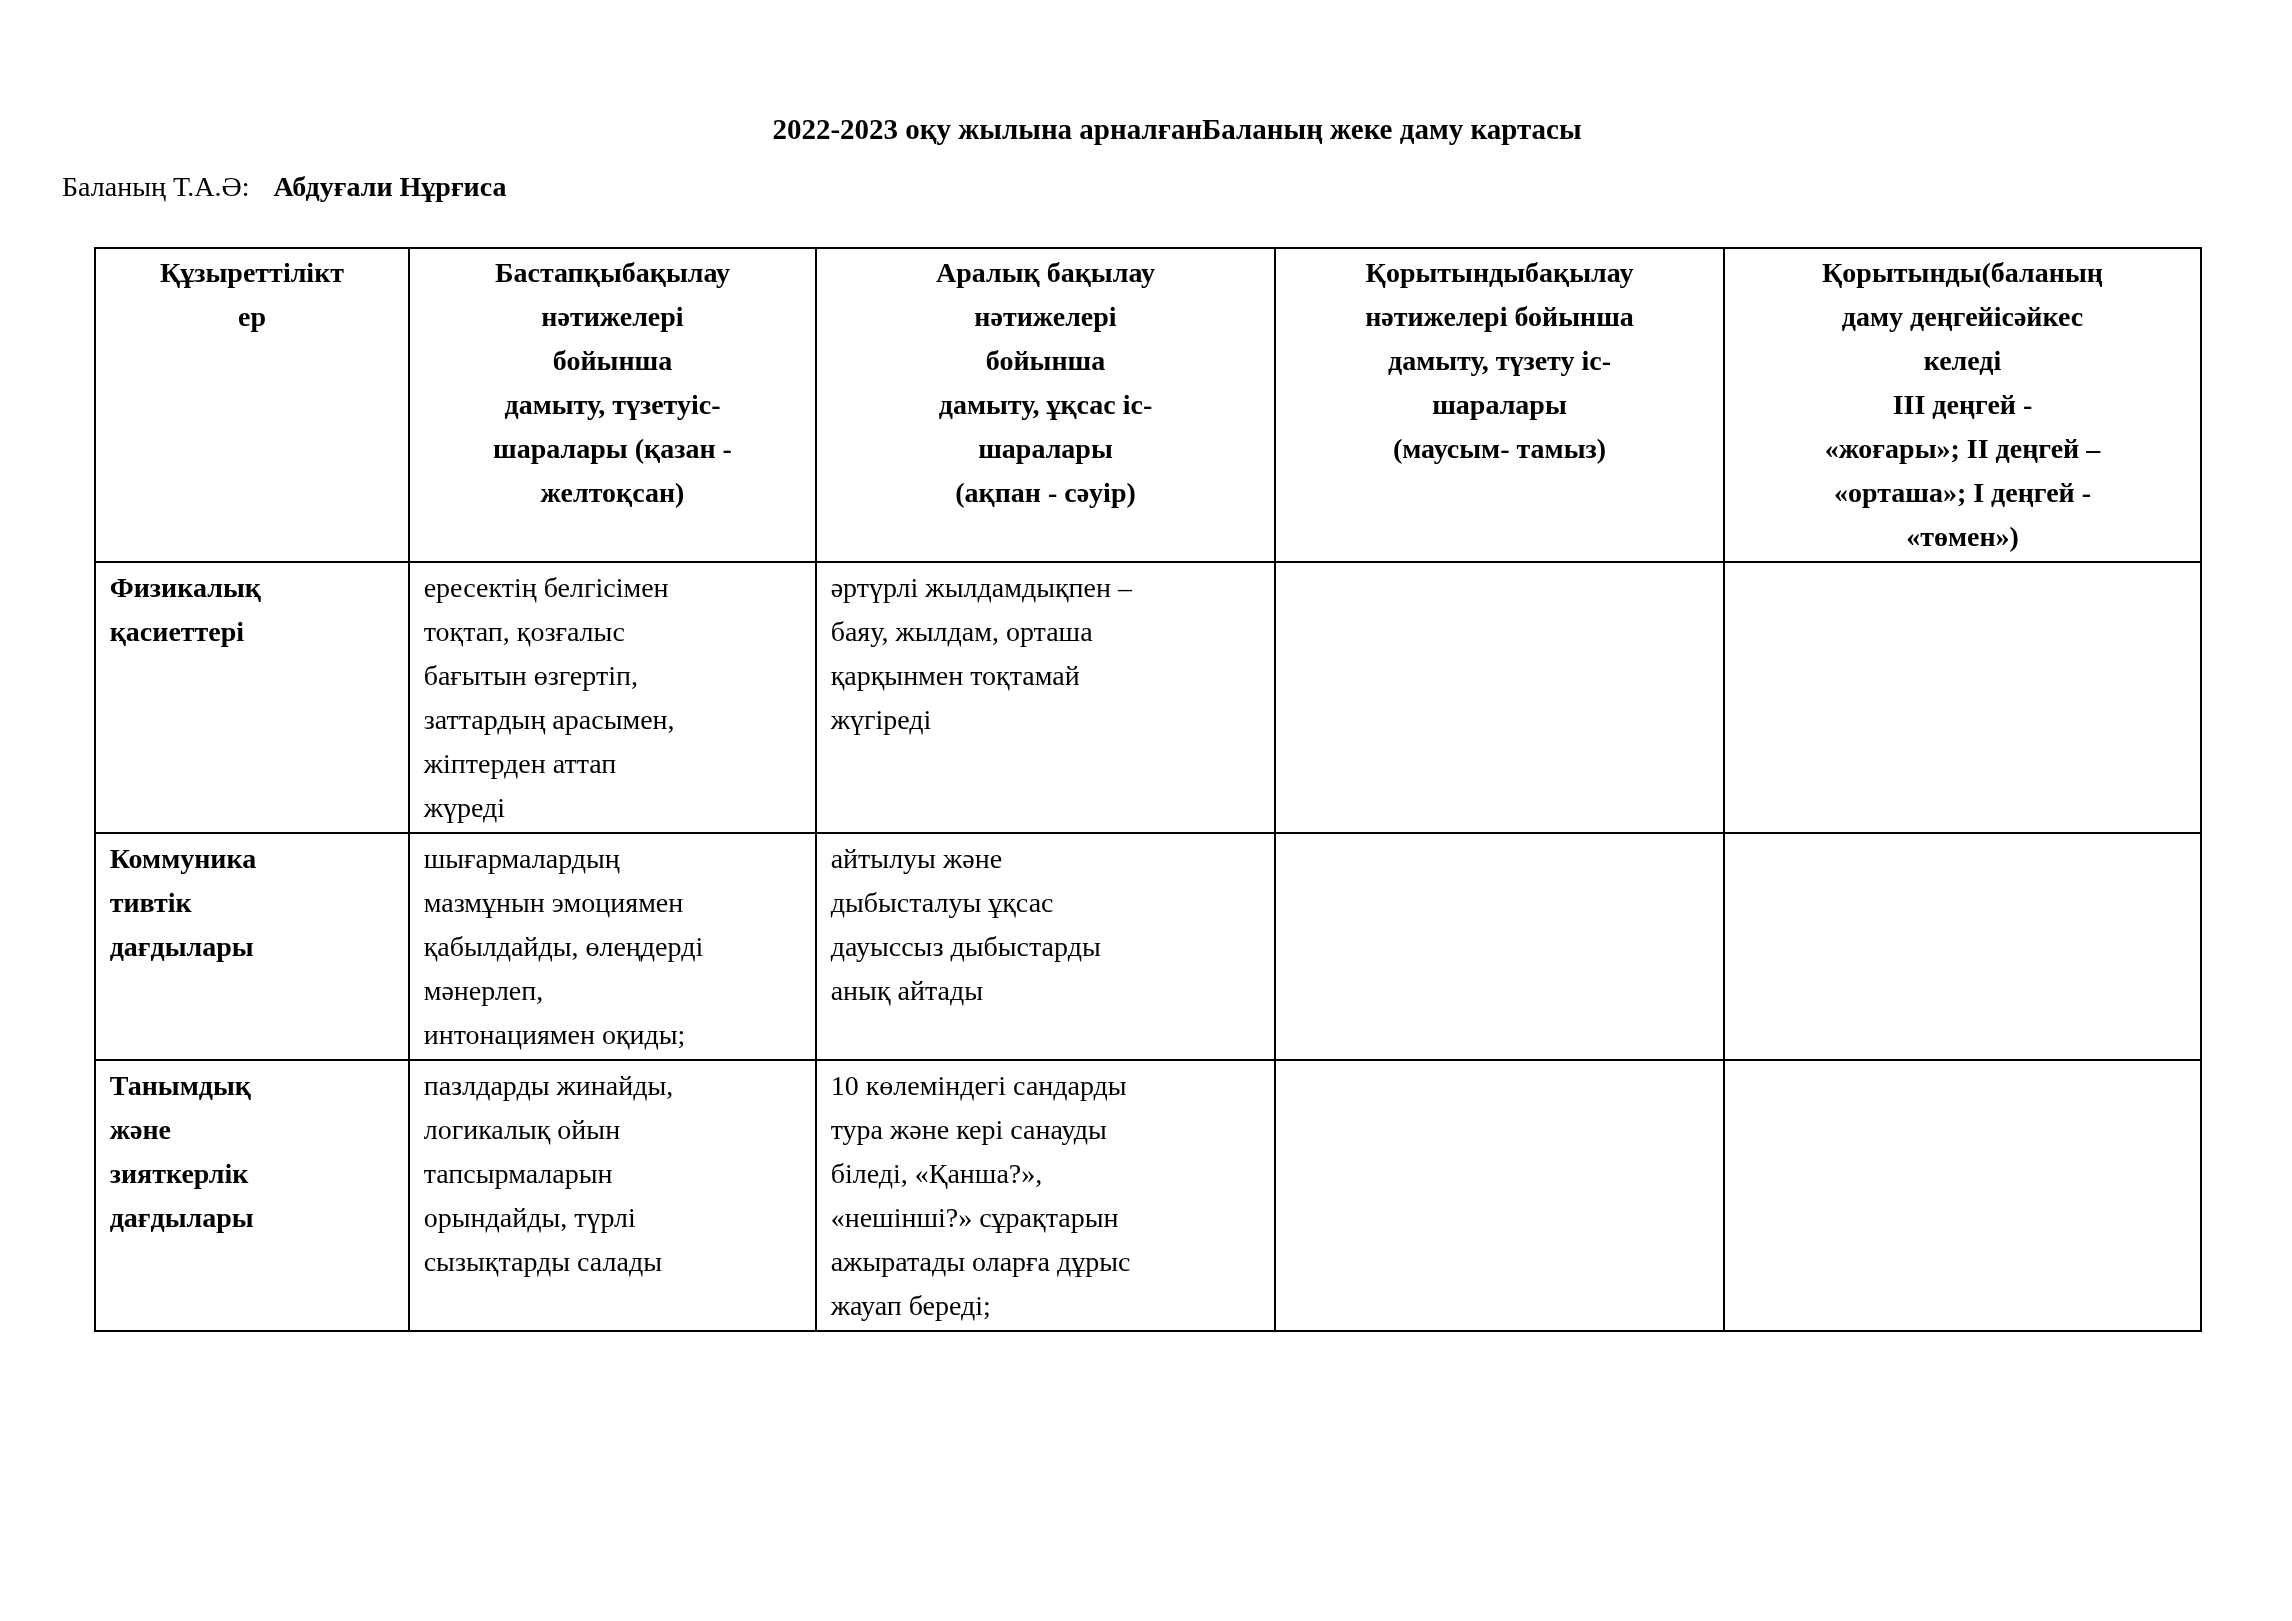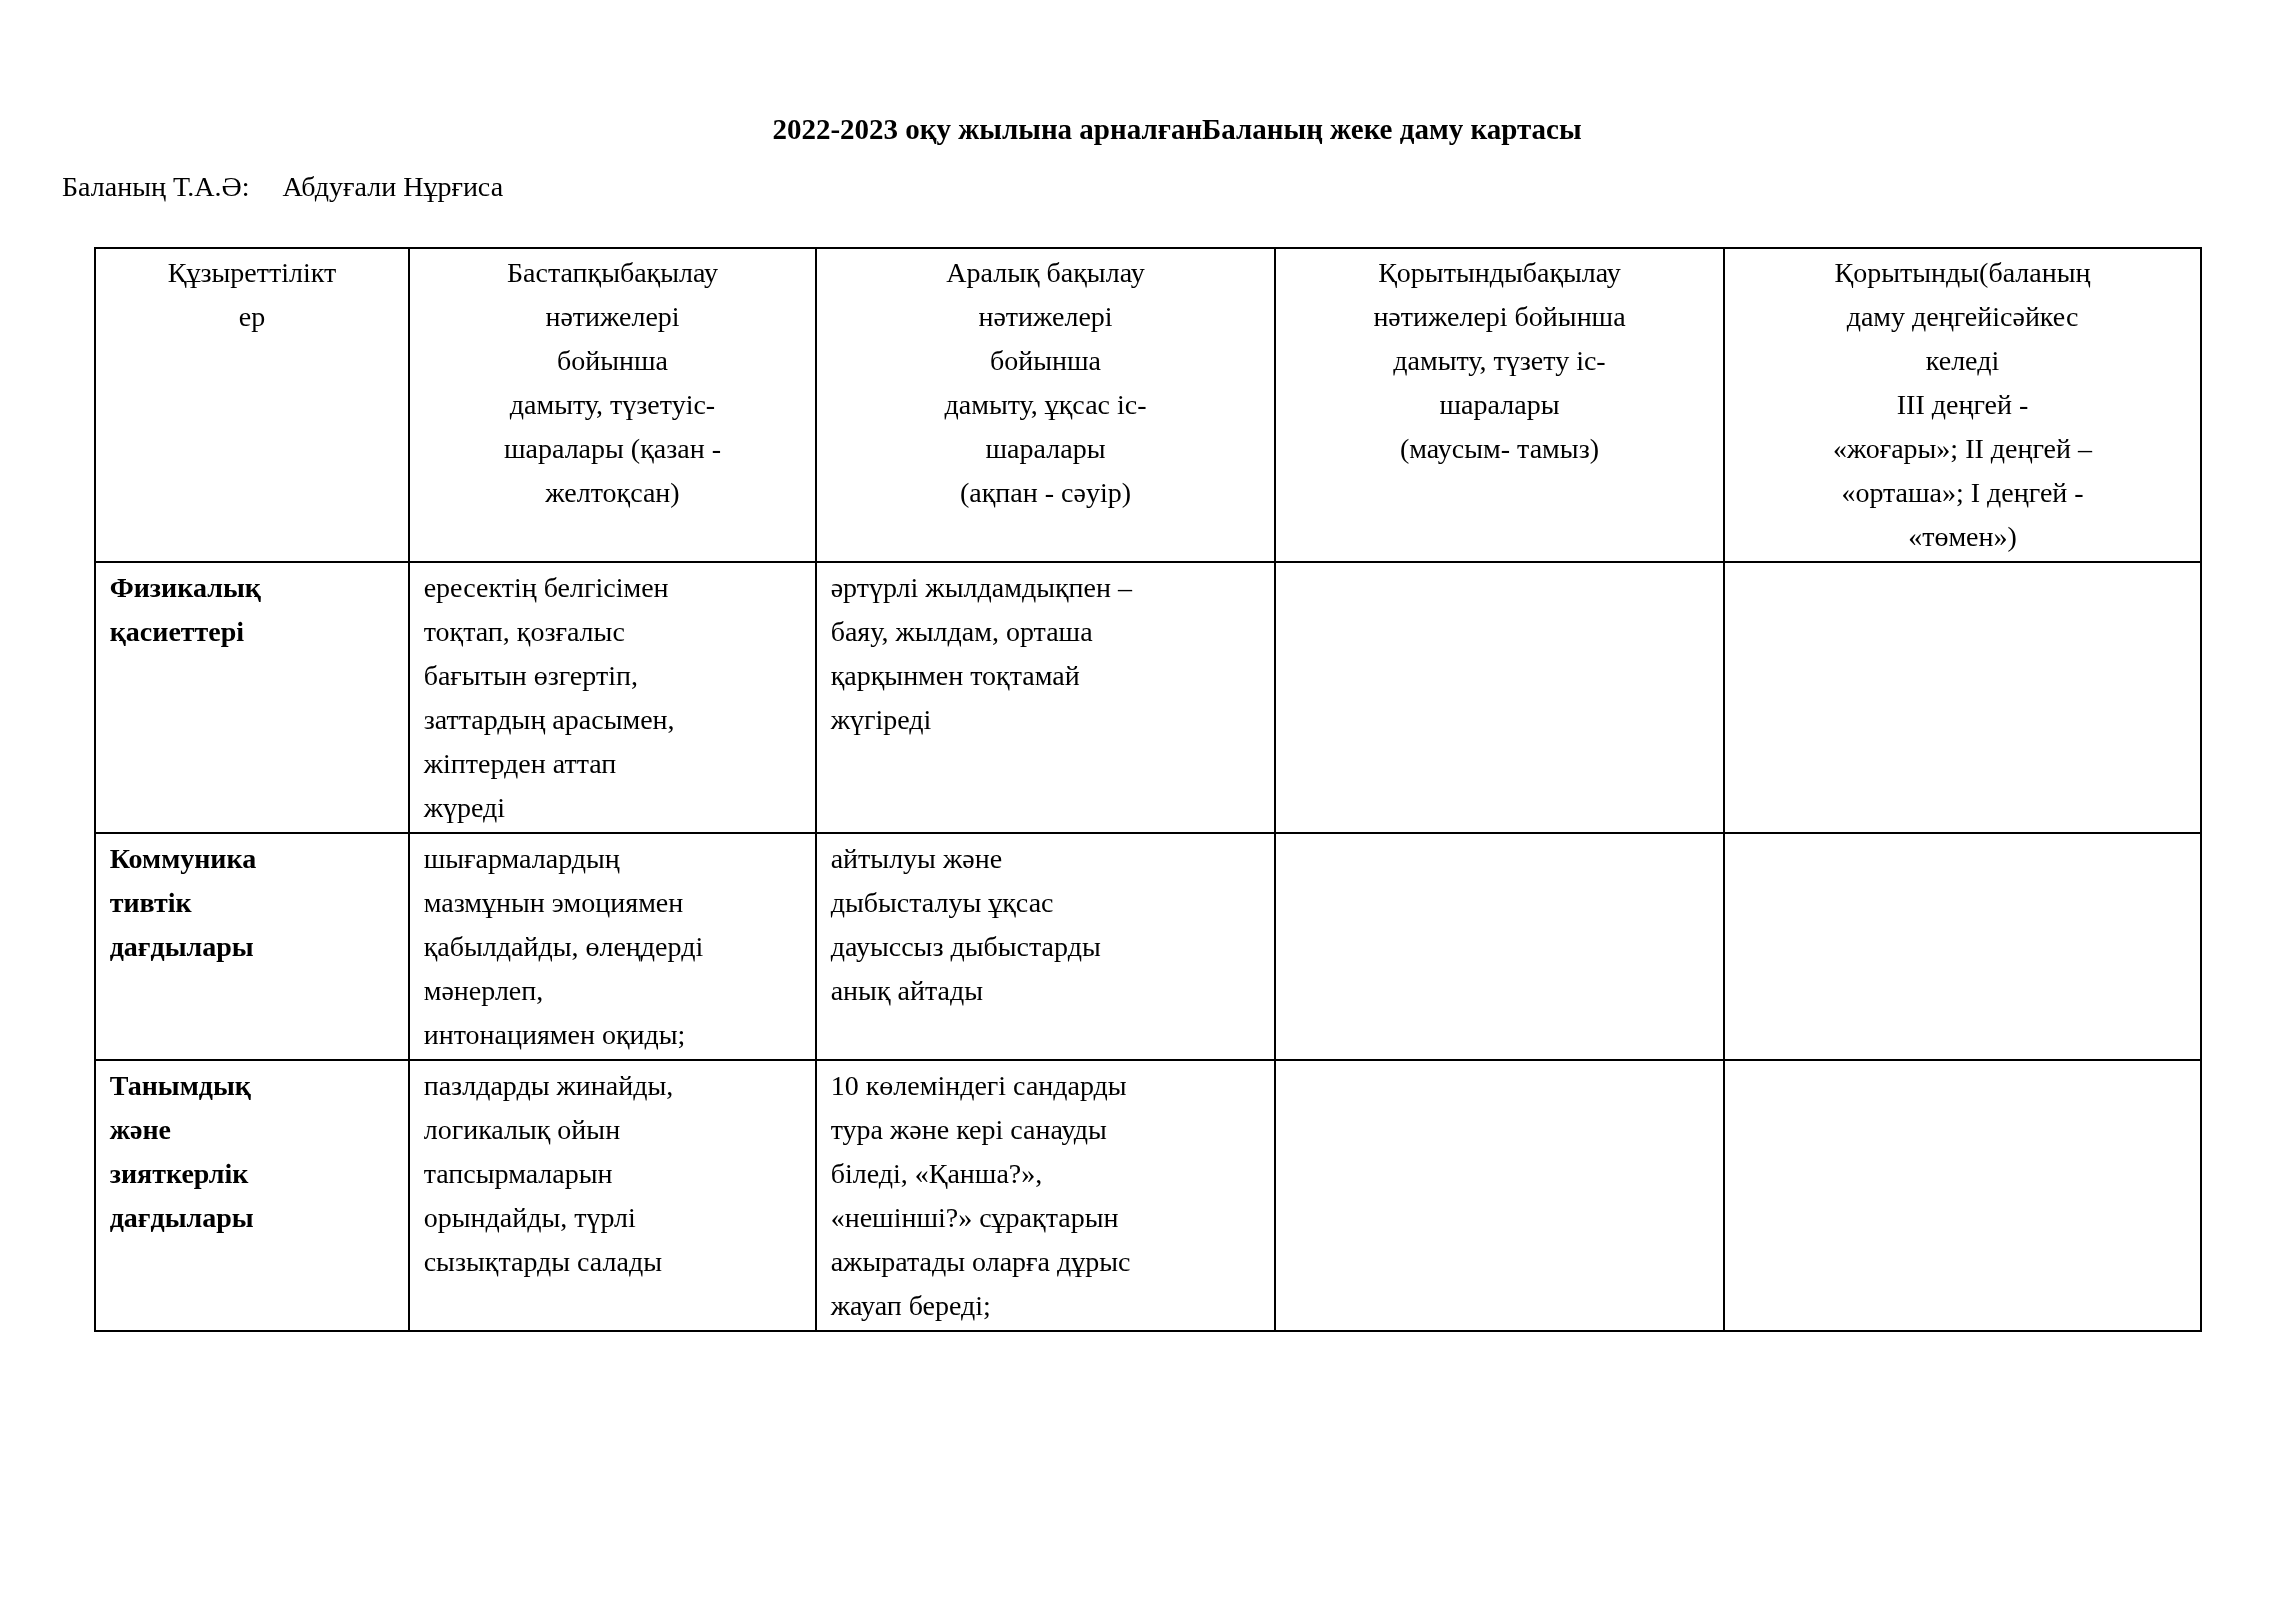--- a/index.html
+++ b/index.html
@@ -25,39 +25,39 @@
     text-align: center;
     white-space: pre-line;
   }
   .meta {
     margin: 17.6px 0 0 62px;
     font-size: 28px;
     line-height: 39px;
   }
   .meta-line { white-space: nowrap; }
   .meta-value { margin-left: 8.8px; }
-  .meta-line.first .meta-value { margin-left: 33px; font-weight: normal; text-align: center; }
+  .meta-line.first .meta-value { margin-left: 24px; font-weight: bold; text-align: center; }
   table.dev-table {
     margin: 41px 0 0 94px;
     border-collapse: collapse;
     table-layout: fixed;
     width: 2105px;
     border: 2.9px solid #000;
   }
   table.dev-table th,
   table.dev-table td {
     border: 2px solid #000;
     vertical-align: top;
     white-space: pre-line;
     font-size: 28px;
     line-height: 44px;
     overflow: hidden;
   }
   table.dev-table th {
-    font-weight: normal;
+    font-weight: bold;
     text-align: center;
     padding: 2.9px 7.8px 2px 7.8px;
   }
   table.dev-table td {
     text-align: left;
     padding: 2.9px 7.8px 2px 13.7px;
   }
   td.competency { font-weight: bold; font-family: Liberation Serif, serif; }
   tr.header-row { height: 312px; }
   tr.row-0 { height: 267px; }

